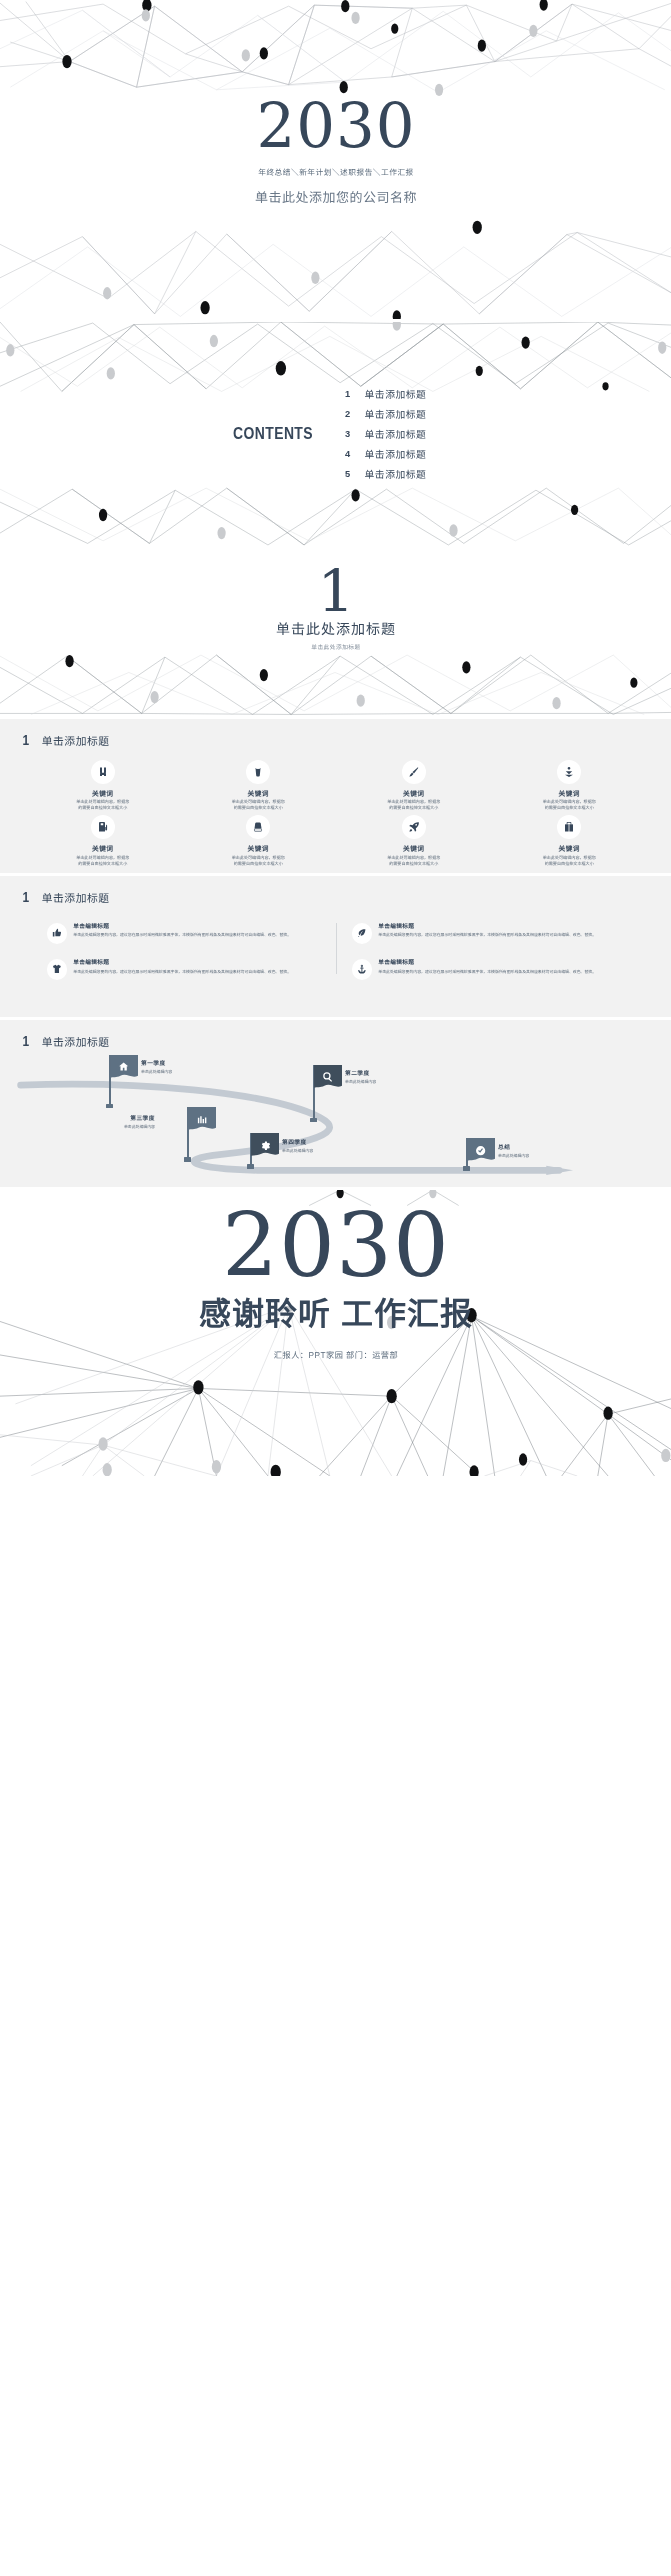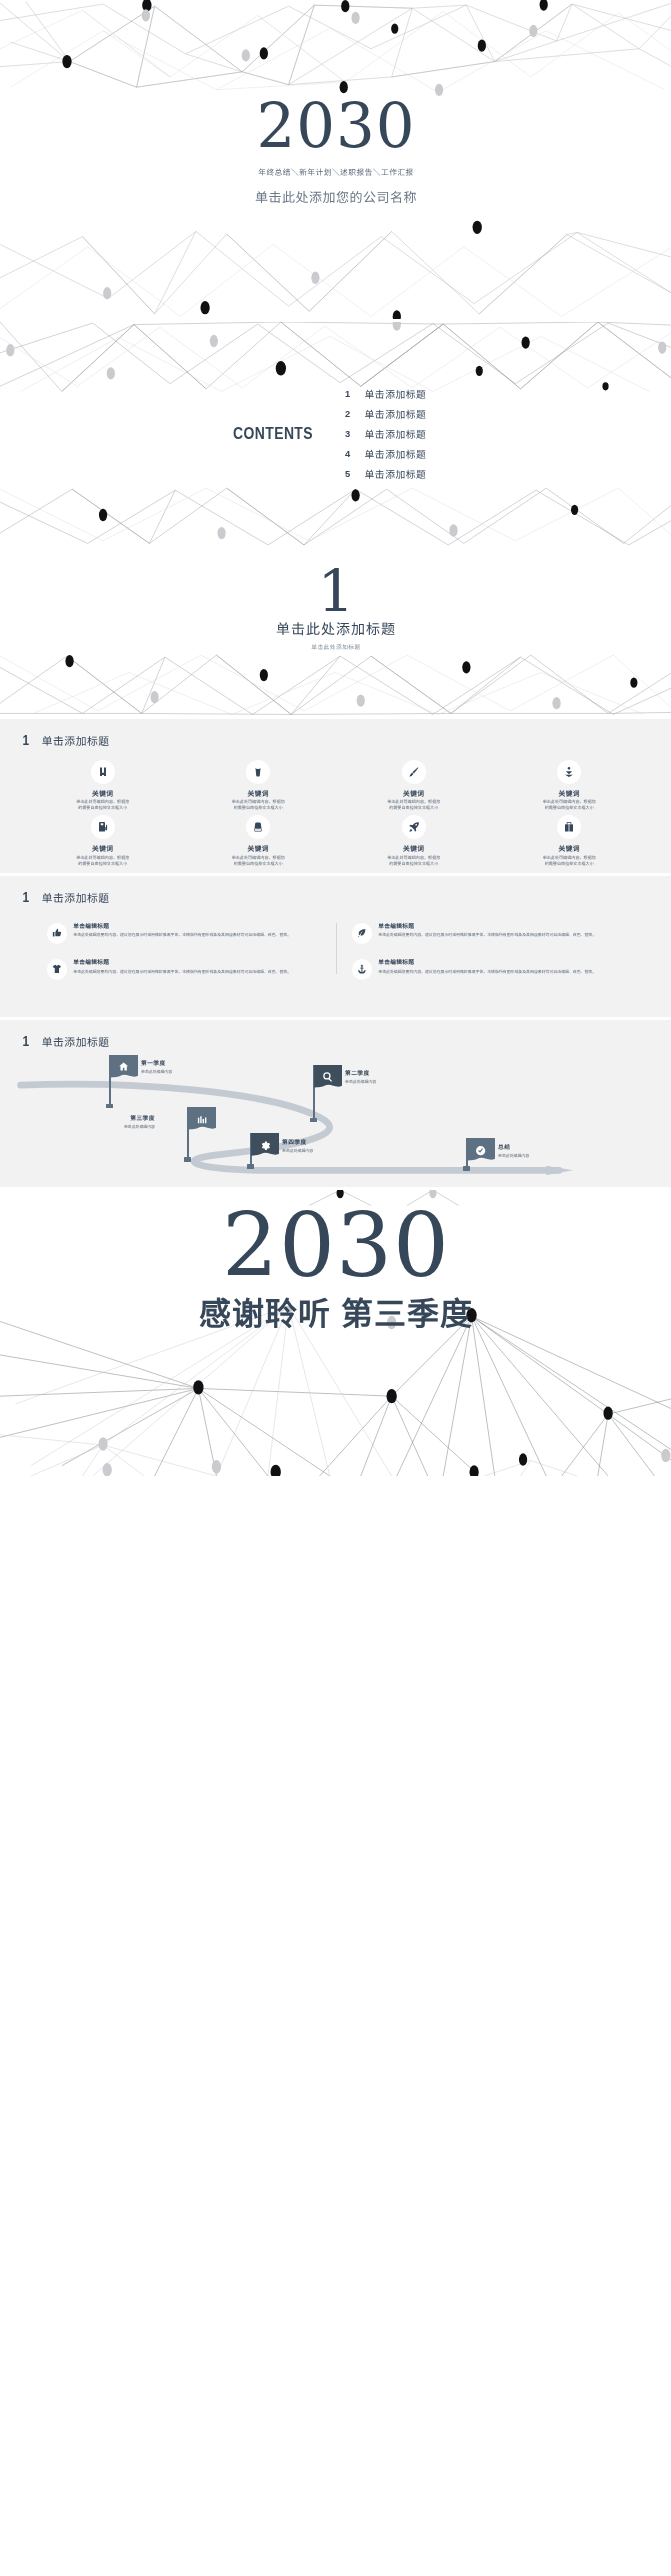--- a/index.html
+++ b/index.html
@@ -635,21 +635,22 @@
             <ellipse cx="660" cy="6" rx="7" ry="10"></ellipse>
           </g>
         <g fill="#c9cbce">
             <ellipse cx="840" cy="6" rx="7" ry="10"></ellipse>
           </g>
       </svg>
     </div>
 
     <div class="thanks-block">
       <div class="thanks-year">2030</div>
-      <div class="thanks-title">感谢聆听 第三季度</div>
+      <div class="thanks-title">感谢聆听 工作汇报</div>
+      <div class="thanks-meta">汇报人：PPT家园  部门：运营部</div>
     </div>
 
     <div class="net net-bottom">
       <svg viewBox="0 0 1304 330" preserveAspectRatio="none" aria-hidden="true">
         <g stroke="#6f757c" stroke-width="0.9" fill="none">
           <path d="M0 30 L385 160 L120 310 M385 160 L300 330 M385 160 L420 330 M385 160 L520 330 M385 160 L640 330"></path>
           <path d="M0 95 L385 160 M0 175 L385 160 M0 255 L385 160"></path>
           <path d="M915 20 L770 330 M915 20 L860 330 M915 20 L960 330 M915 20 L1060 330 M915 20 L1180 330"></path>
           <path d="M915 20 L1304 200 M915 20 L1304 280"></path>
           <path d="M760 175 L620 330 M760 175 L700 330 M760 175 L830 330 M760 175 L930 330"></path>

